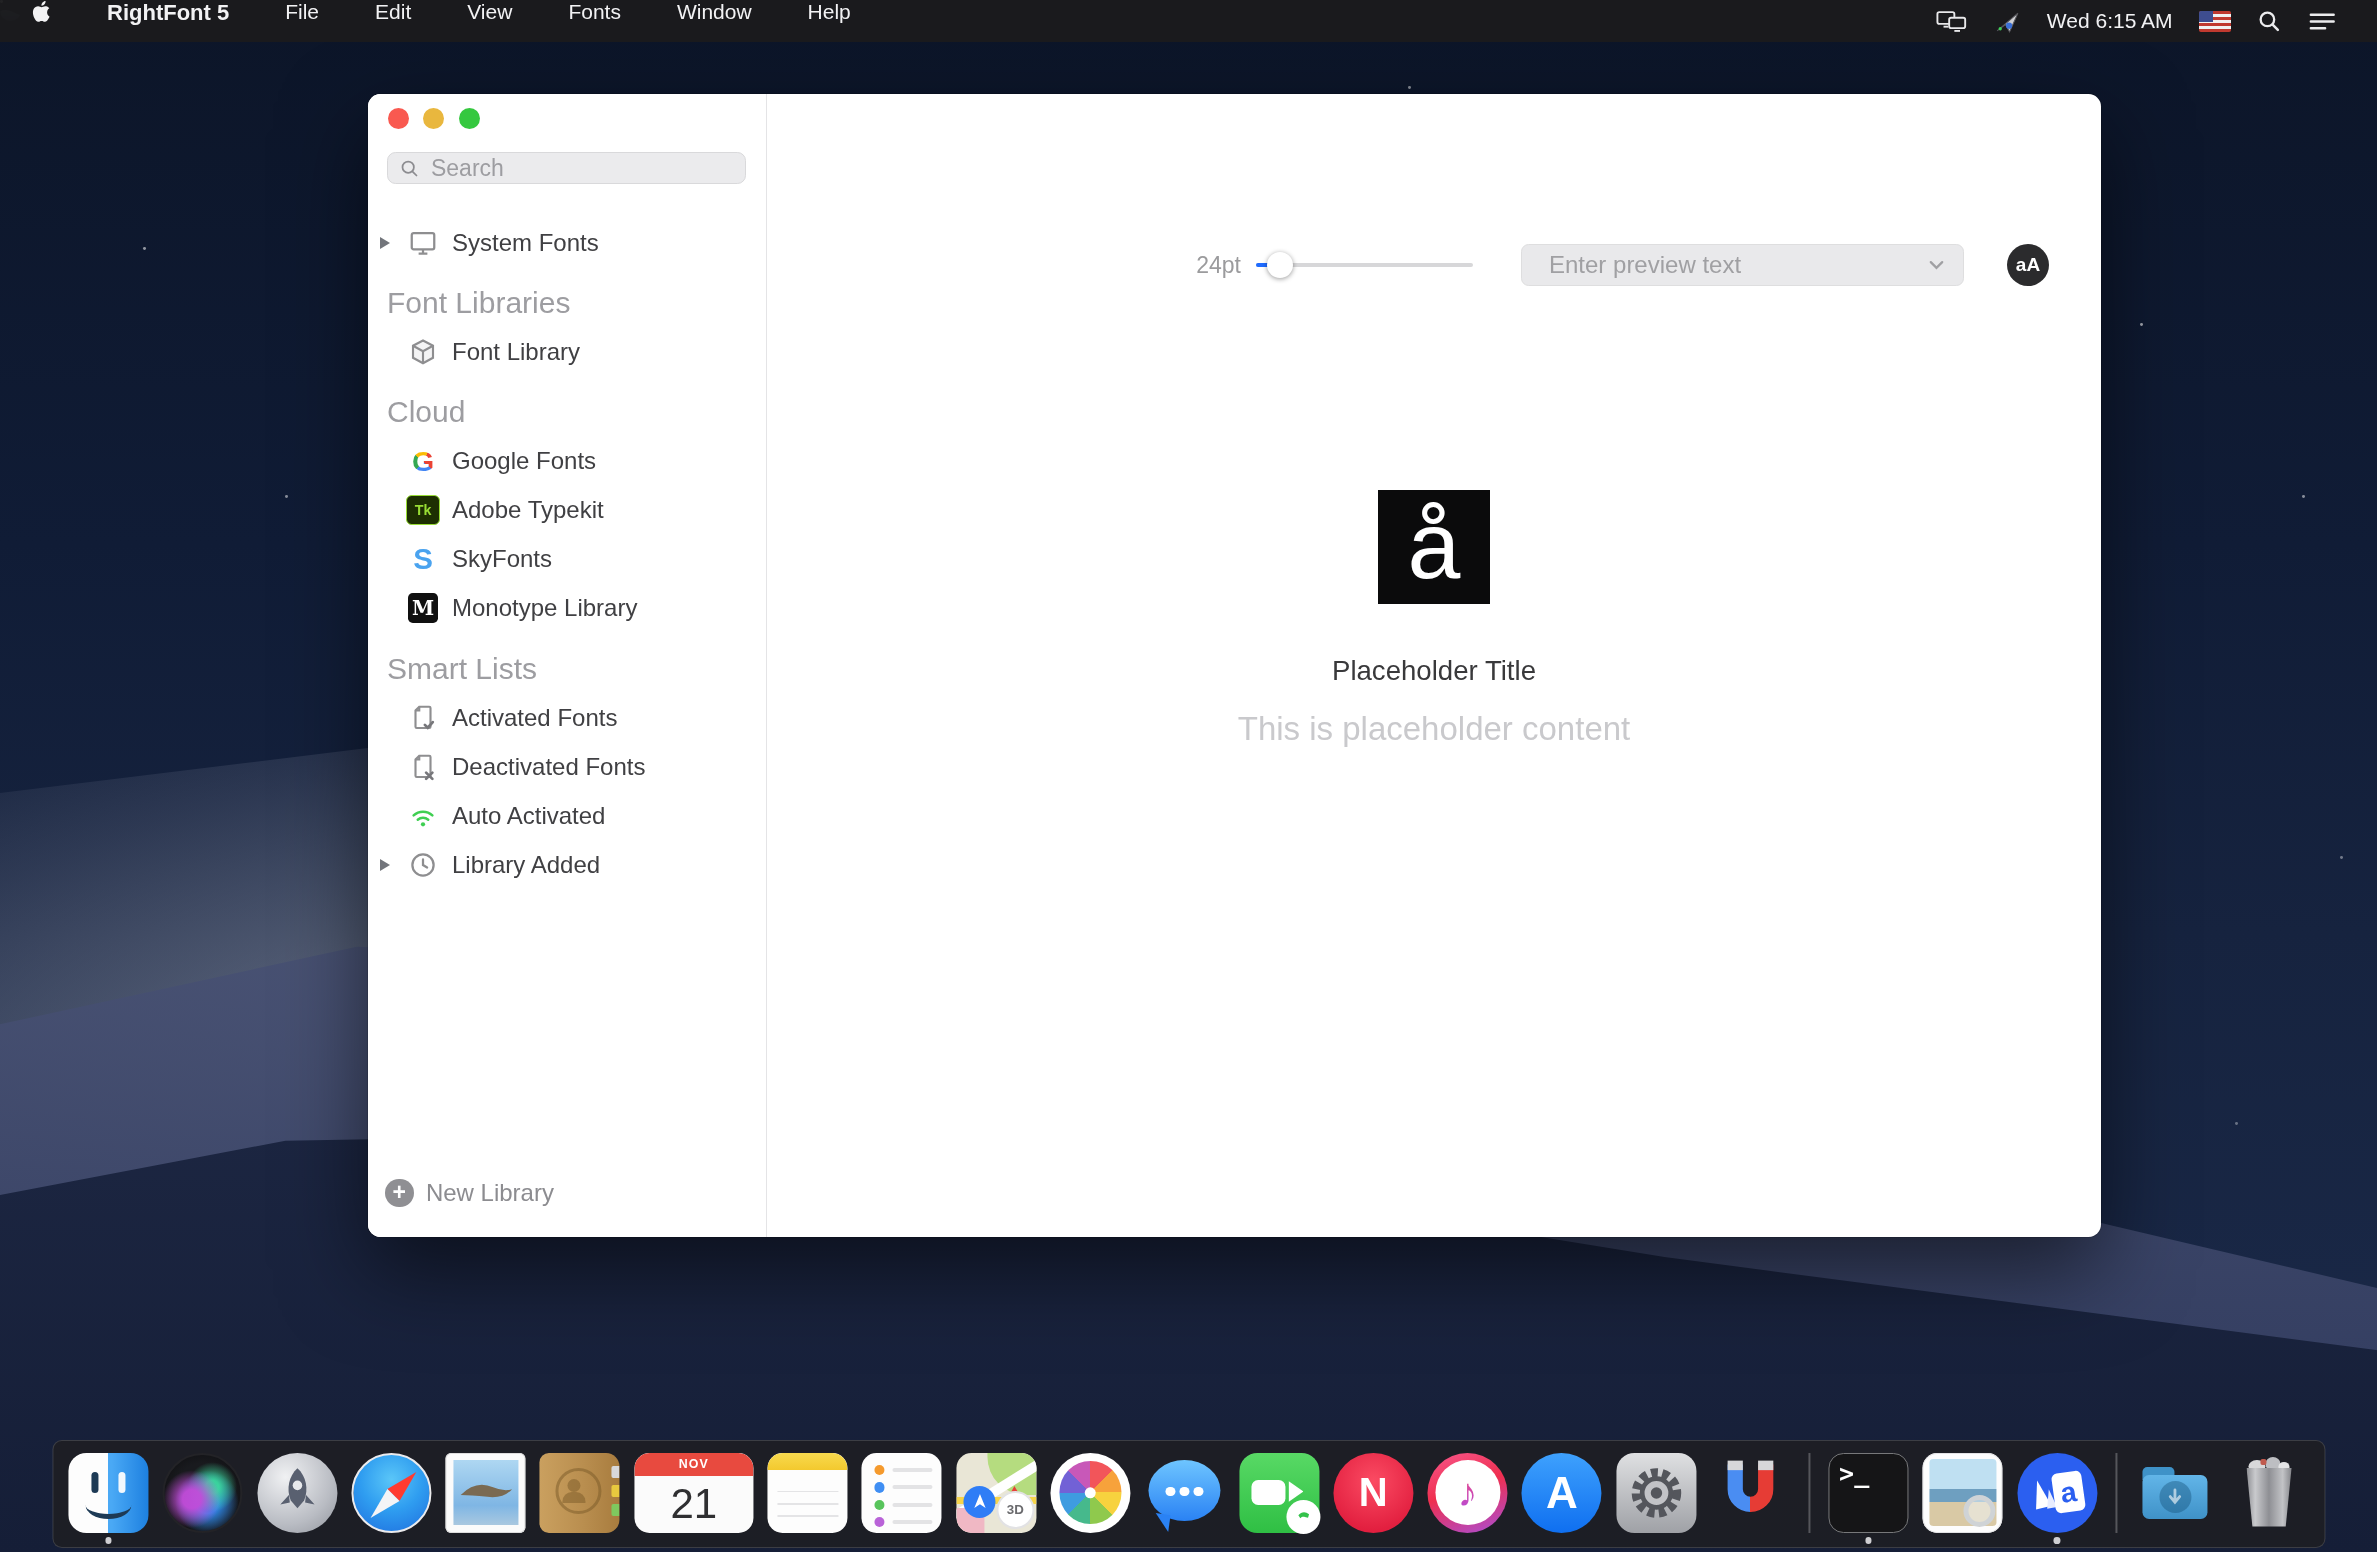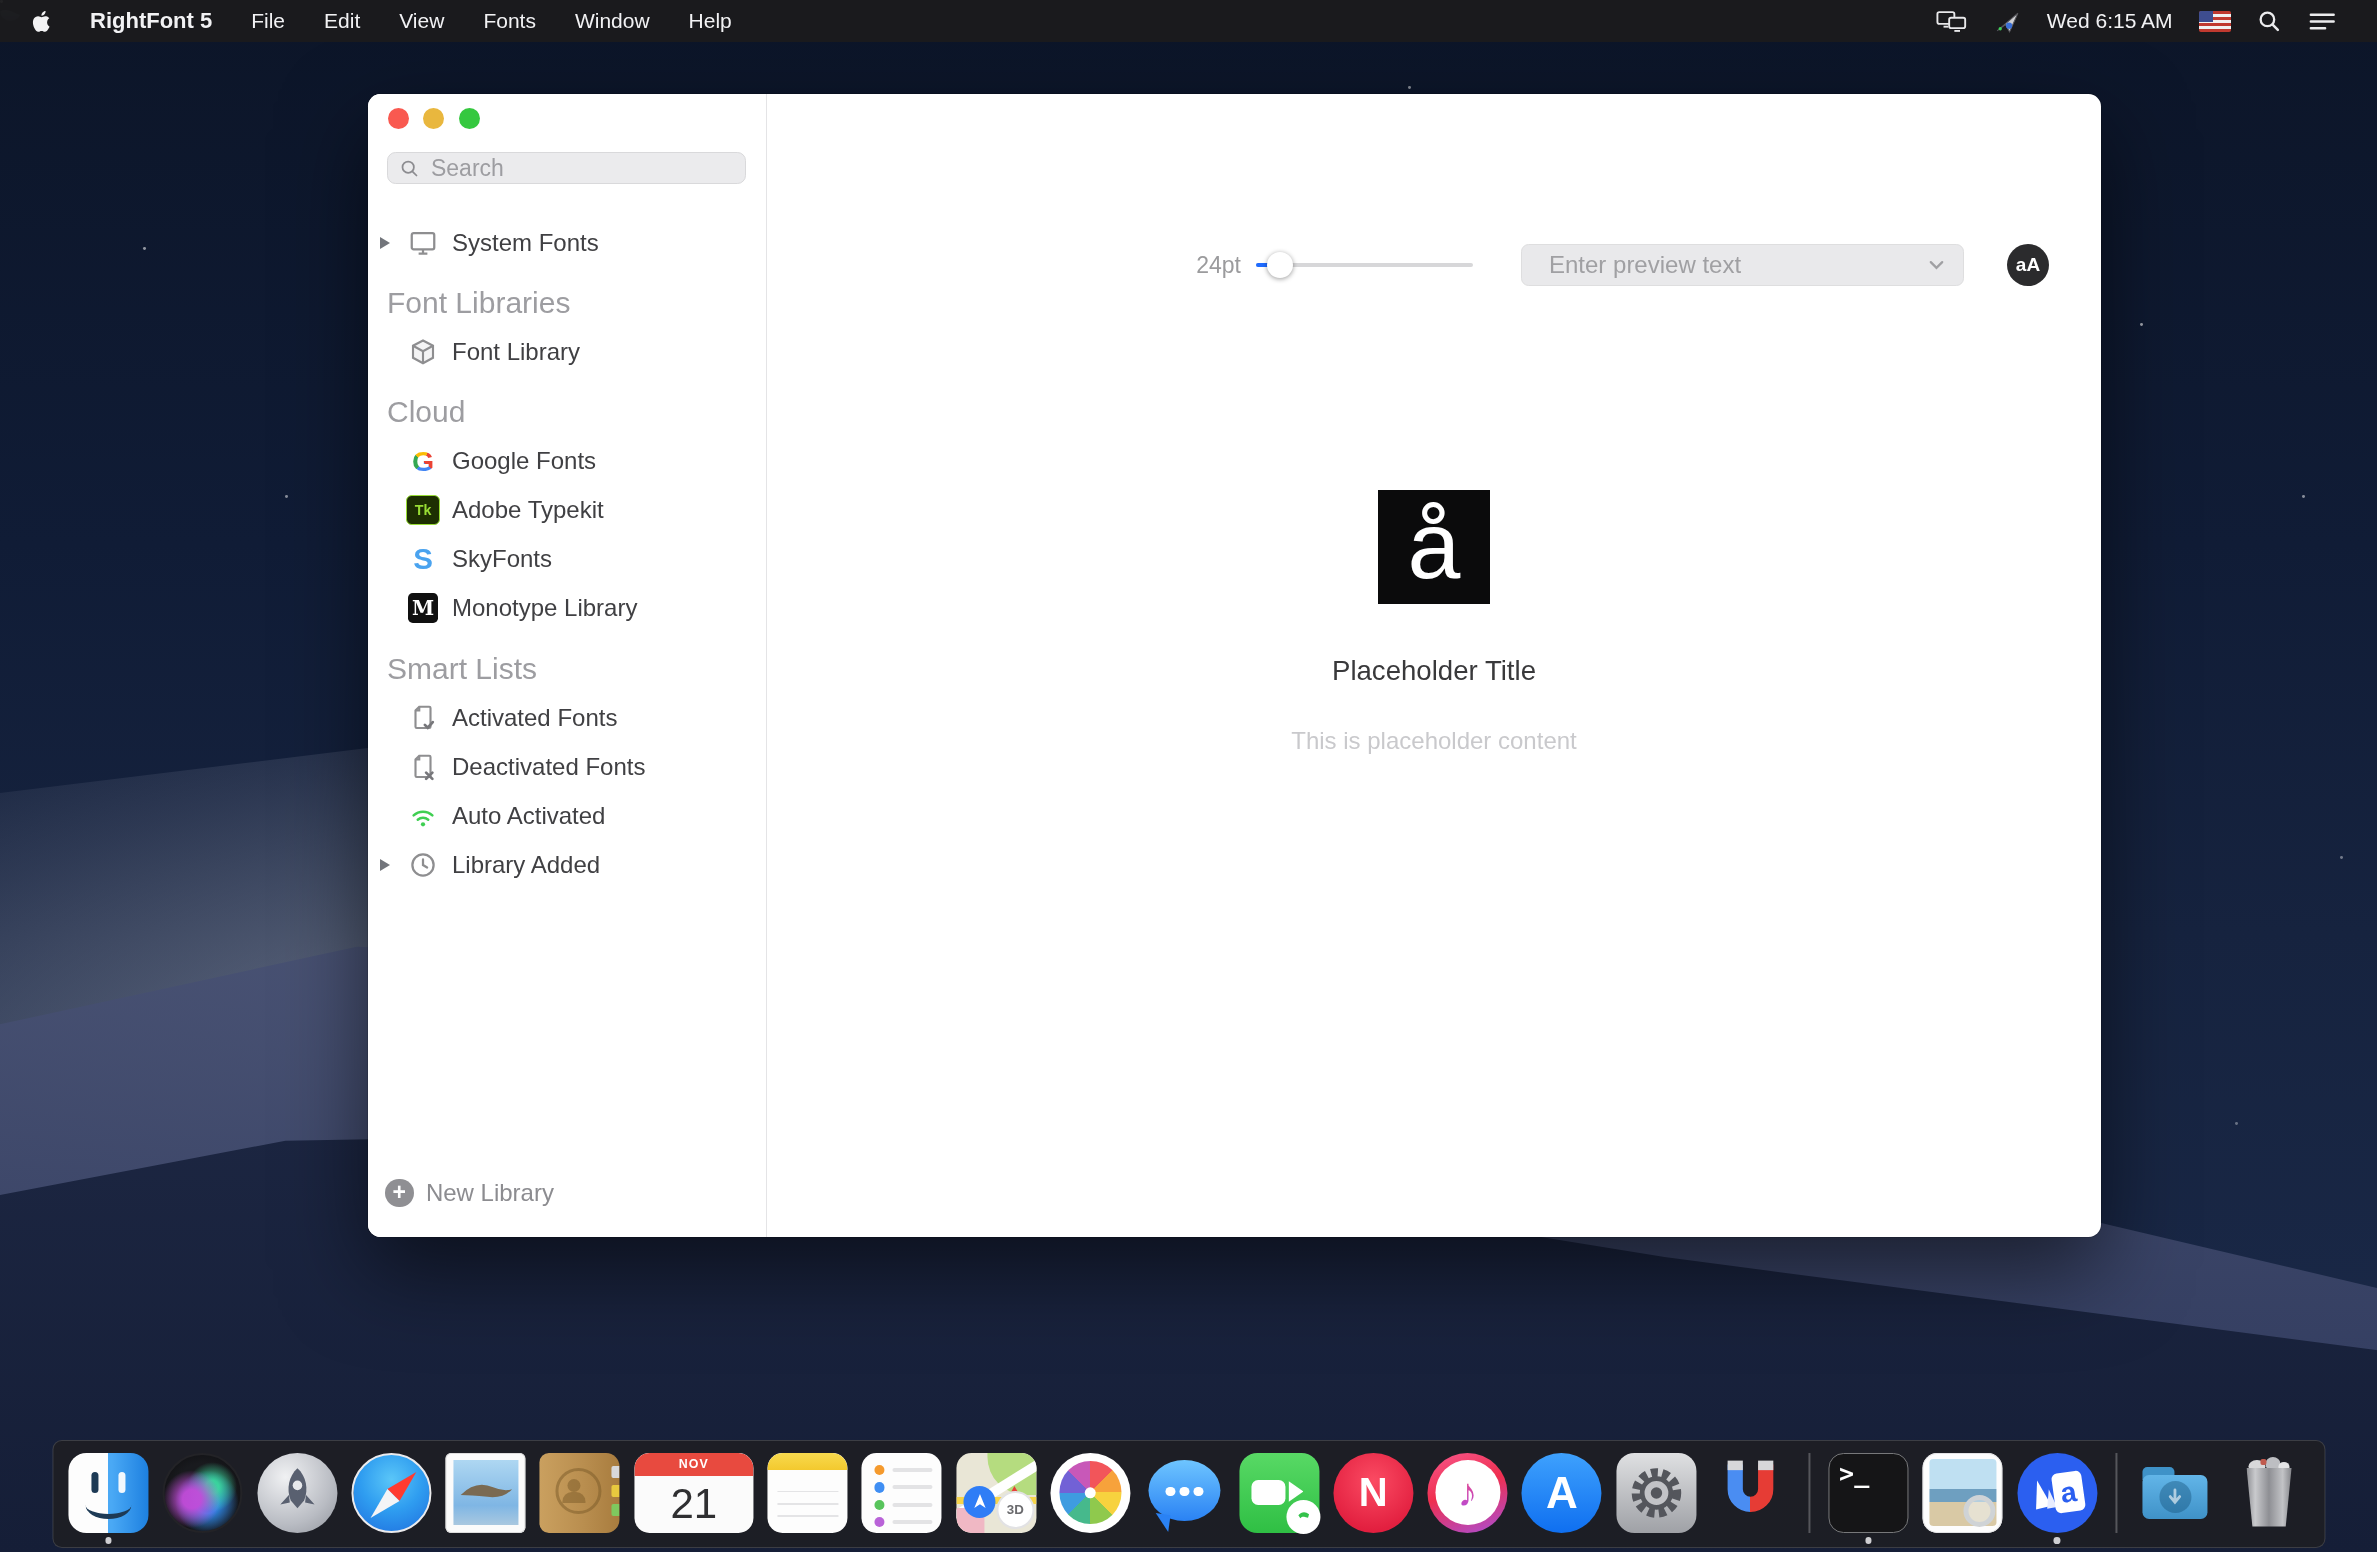--- a/index.html
+++ b/index.html
@@ -24,21 +24,21 @@
   .ridge.light{clip-path:polygon(0 56%,12% 49%,30% 47.5%,50% 52%,72% 62%,100% 74%,100% 100%,0 100%);
         background:linear-gradient(180deg,#9298ab 0%,#767d95 18%,#4a5476 52%,#2b3558 100%);}
   .ridge.mid{clip-path:polygon(0 66%,15% 61%,35% 62%,55% 67%,75% 74%,100% 83%,100% 100%,0 100%);
         background:linear-gradient(180deg,#7d8499 0%,#545d7e 40%,#303a5e 100%);opacity:.92;}
   .ridge.dark{clip-path:polygon(0 77%,12% 73.5%,30% 73%,50% 76%,70% 81%,100% 87%,100% 100%,0 100%);
         background:linear-gradient(180deg,#354268 0%,#25304f 35%,#151e37 100%);}
 
   
   .menubar{position:absolute;top:0;left:0;right:0;height:42px;background:rgba(27,27,29,.96);
            color:#f2f2f4;display:flex;align-items:center;z-index:50;}
-  .mleft{display:flex;align-items:center;gap:39px;padding-left:32px;height:100%;}
+  .mleft{display:flex;gap:56px;padding-left:32px;height:100%;}
   .mleft .appname{font-weight:700;font-size:22px;}
   .mleft .mitem{font-size:21px;}
   .mright{margin-left:auto;display:flex;align-items:center;gap:26px;padding-right:42px;height:100%;}
   .mtime{font-size:21px;}
   .flag{width:32px;height:21px;border-radius:1.9px;overflow:hidden;position:relative;
         background:repeating-linear-gradient(180deg,#c0392f 0 3px,#f1f1f1 3px 6px);}
   .flag .canton{position:absolute;left:0;top:0;width:14.3px;height:11.4px;background:#3e4d8f;}
 
   
   .window{position:absolute;left:368px;top:94px;width:1733px;height:1143px;background:#fff;
@@ -88,21 +88,21 @@
   .combo{margin-left:48px;width:443px;height:42px;box-sizing:border-box;background:#e9e9eb;border:1px solid #dededf;
          border-radius:7.6px;display:flex;align-items:center;padding-left:27px;position:relative;}
   .combo .ph{font-size:24px;color:#a0a0a3;}
   .combo svg{position:absolute;right:17px;top:50%;transform:translateY(-50%);}
   .aa-btn{margin-left:43px;width:42px;height:42px;border-radius:50%;background:#2b2b2d;color:#fff;
           display:flex;align-items:center;justify-content:center;font-size:19px;font-weight:700;}
   .preview{position:absolute;left:0;right:0;top:396px;display:flex;flex-direction:column;align-items:center;}
   .gsq{width:112px;height:114px;background:#0b0b0c;color:#fff;display:flex;align-items:center;
        justify-content:center;font-size:95px;line-height:1;padding-bottom:3.8px;box-sizing:border-box;}
   .ptitle{margin-top:51px;font-size:27.6px;font-weight:500;color:#39393b;}
-  .psub{margin-top:40px;font-size:24px;color:#c9c9cc;}
+  .psub{margin-top:23px;font-size:33px;color:#c9c9cc;}
 
   
   .dock{position:absolute;left:50%;bottom:3.8px;transform:translateX(-50%);height:108px;z-index:60;
         background:rgba(30,30,33,.82);border:1px solid rgba(255,255,255,.14);border-radius:9.5px;
         display:flex;align-items:flex-start;gap:14.3px;padding:11.4px 15px 0;box-sizing:border-box;}
   .d-item{display:flex;flex-direction:column;align-items:center;}
   .glyph{width:80px;height:80px;position:relative;}
   .clip{overflow:hidden;}
   .rdot{width:6.7px;height:6.7px;border-radius:50%;margin-top:4.8px;background:transparent;}
   .running .rdot{background:#cfcfd2;}

